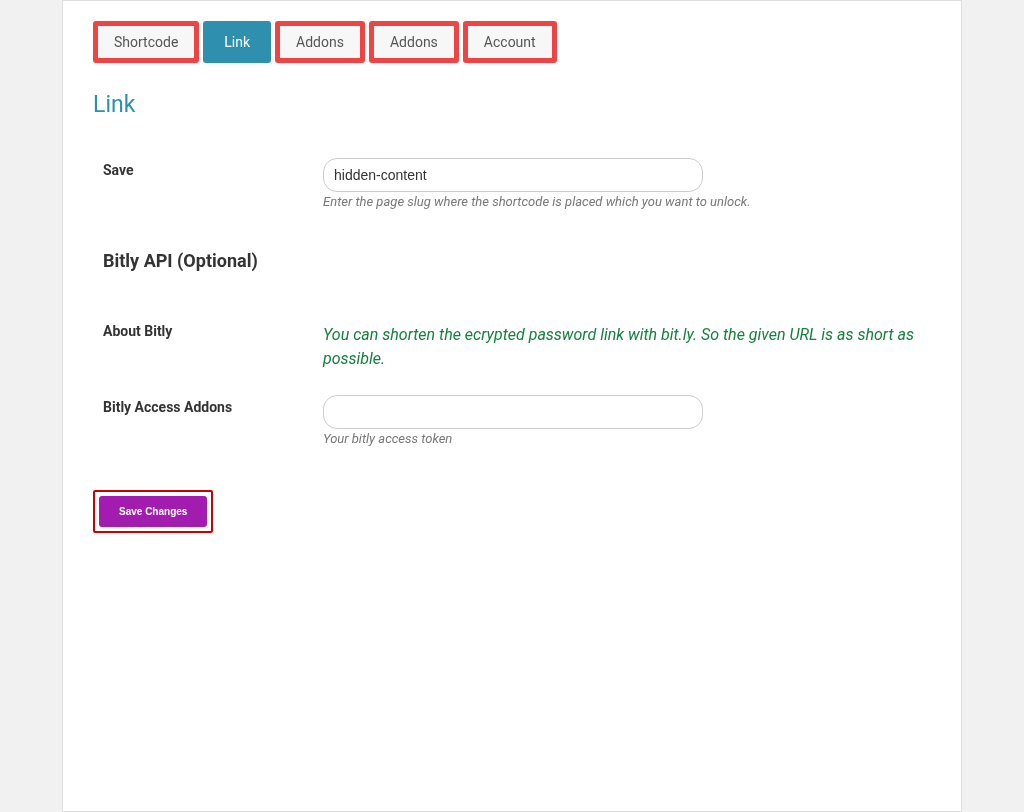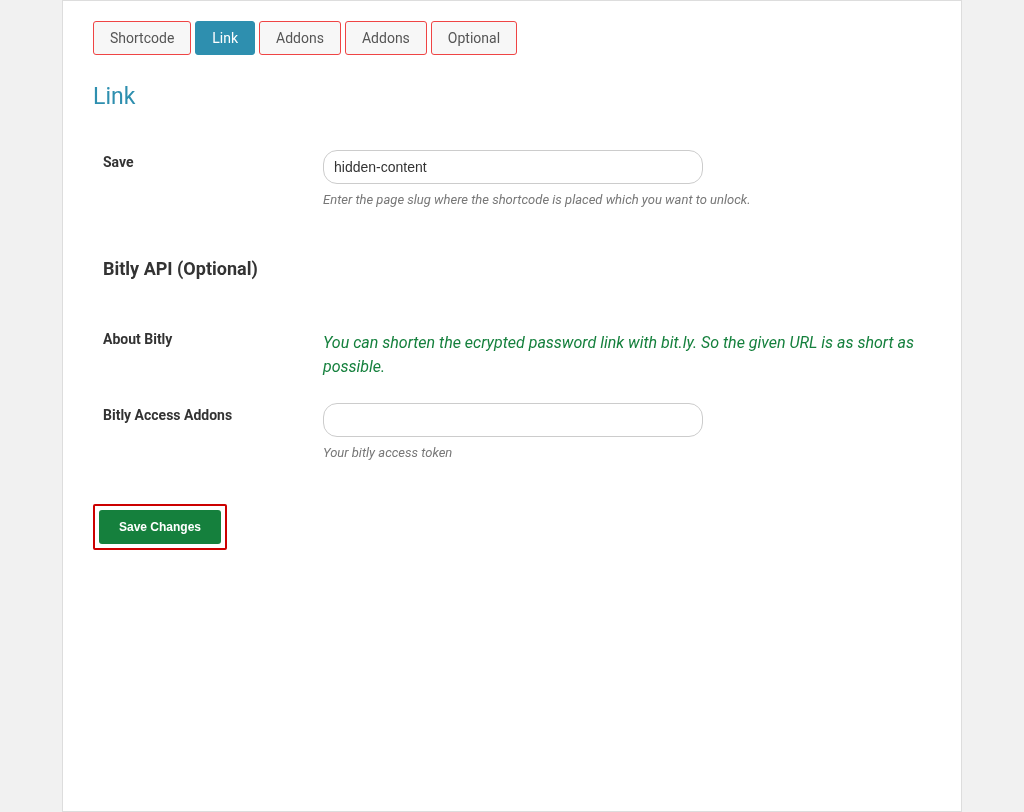--- a/index.html
+++ b/index.html
@@ -27,21 +27,21 @@
     
     .tabs {
       display: flex;
       gap: 4px;
       margin-bottom: 28px;
       flex-wrap: wrap;
     }
 
     .tab {
       padding: 8px 16px;
-      border: 1px solid #ef4444;
+      border: 5px solid #ef4444;
       background: #f7f7f7;
       cursor: pointer;
       border-radius: 3px;
       font-size: 14px;
       color: #555;
       text-decoration: none;
       display: inline-block;
     }
 
     .tab.active {
@@ -56,21 +56,21 @@
       font-weight: 400;
       color: #2e8faf;
       margin-bottom: 28px;
     }
 
     .subsection-title {
       font-size: 18px;
       font-weight: 700;
       color: #333;
       margin-bottom: 24px;
-      margin-top: 20px;
+      margin-top: 10px;
     }
 
     
     .form-table {
       width: 100%;
       border-collapse: collapse;
     }
 
     .form-table tr td {
       padding: 12px 10px;
@@ -92,21 +92,20 @@
       border-radius: 14px;
       font-size: 14px;
       color: #333;
       outline: none;
     }
 
     .field-description {
       font-size: 13px;
       color: #777;
       font-style: italic;
-      margin-top: 6px;
       line-height: 1.5;
     }
 
     .about-text {
       font-size: 16px;
       color: #15803d;
       font-style: italic;
       line-height: 1.5;
       padding-top: 4px;
     }
@@ -151,42 +150,42 @@
     
     .save-area {
       margin-top: 30px;
       padding: 4px;
       display: inline-block;
       border: 2px solid #cc0000;
       border-radius: 2px;
     }
 
     .save-btn {
-      background: #15803d;
+      background: #a21caf;
       color: #fff;
       border: none;
       padding: 10px 20px;
       border-radius: 3px;
-      font-size: 12px;
+      font-size: 10px;
       cursor: pointer;
       font-weight: 600;
     }
   </style>
 </head>
 <body>
 
 <div class="page-wrapper">
 
   
   <div class="tabs">
     <a class="tab">Shortcode</a>
     <a class="tab active">Link</a>
     <a class="tab">Addons</a>
     <a class="tab">Addons</a>
-    <a class="tab">Optional</a>
+    <a class="tab">Account</a>
   </div>
 
   
   <h1 class="section-title">Link</h1>
 
   
   <table class="form-table">
     <tbody>
 
       <tr>

